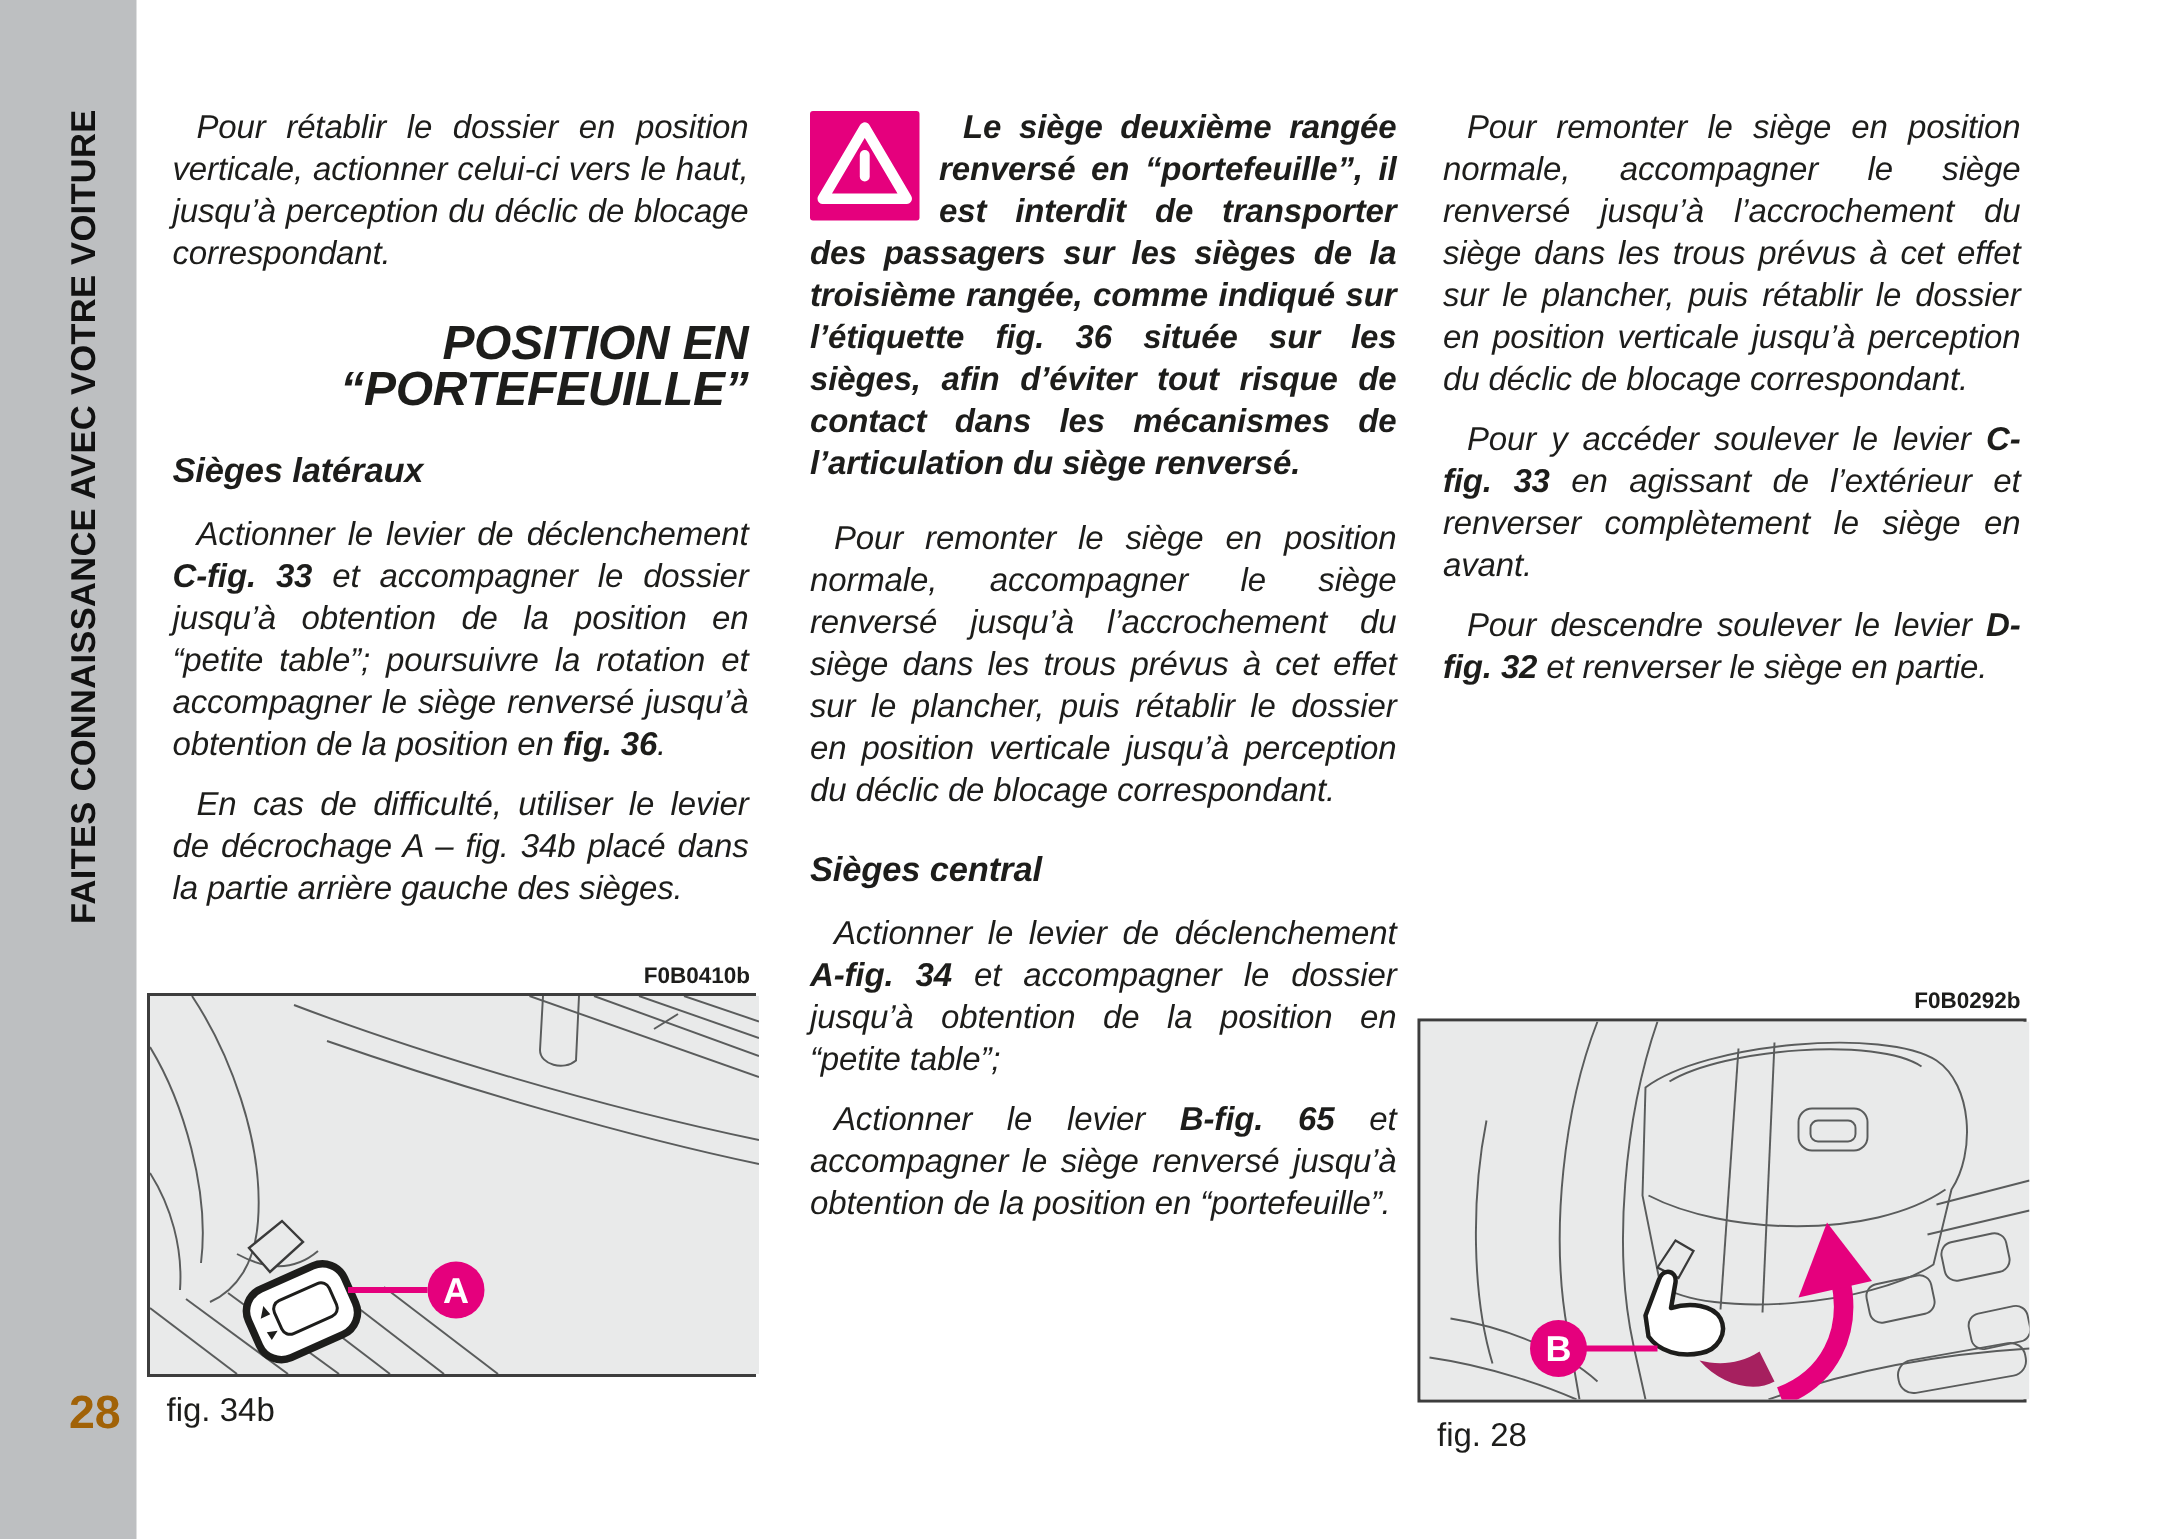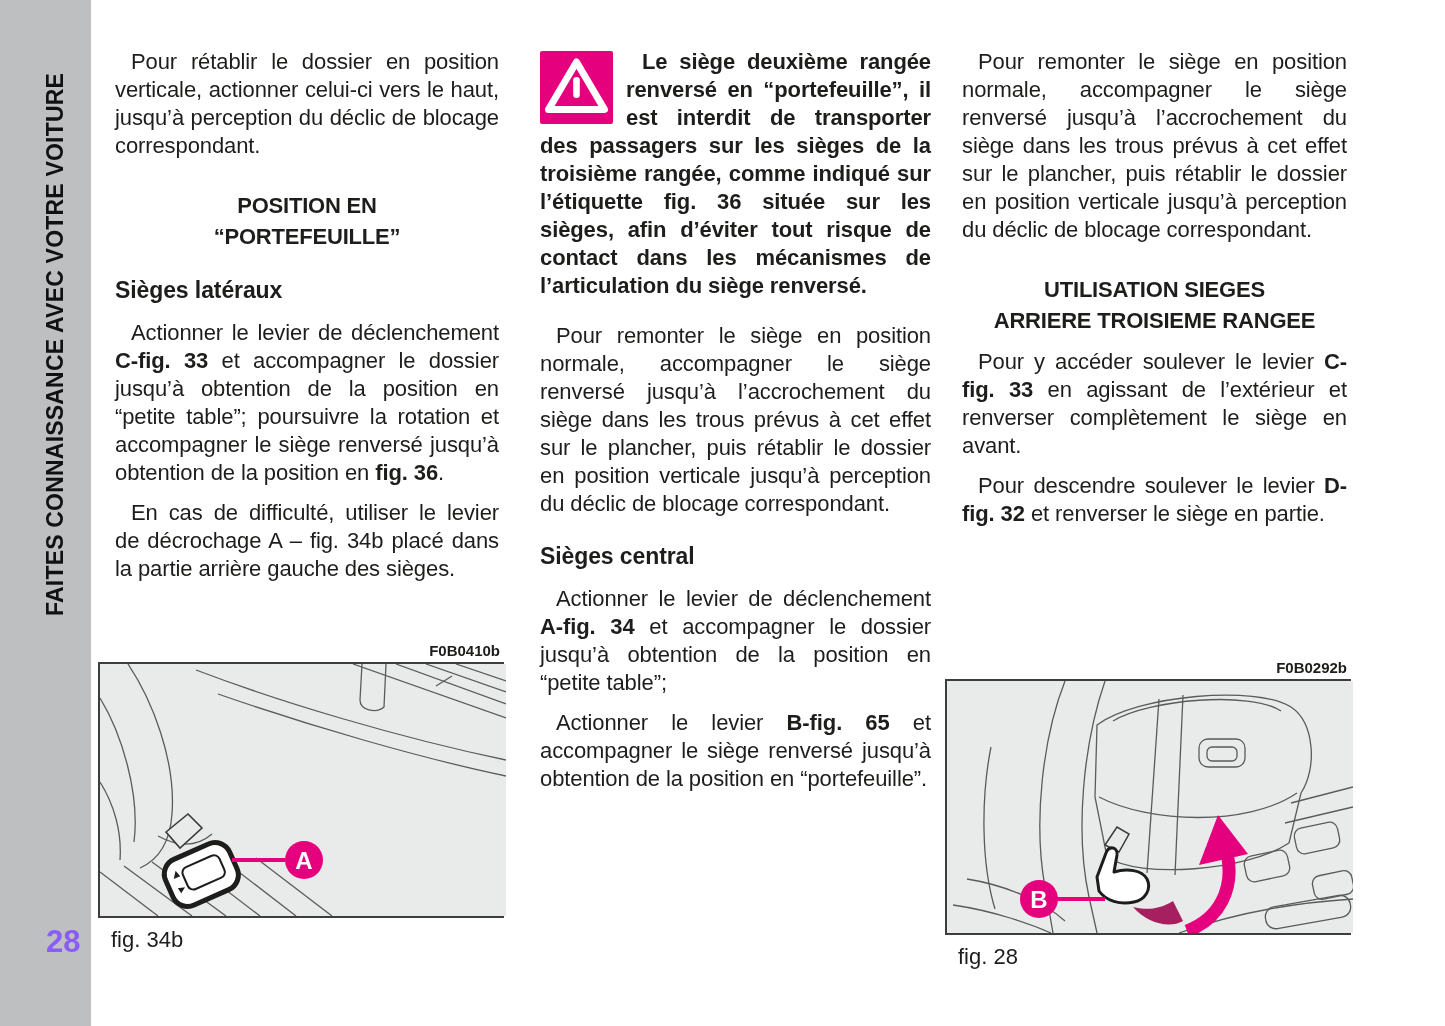--- a/index.html
+++ b/index.html
@@ -3,29 +3,29 @@
 <meta charset="utf-8">
 <style>
   html,body{margin:0;padding:0;background:#fff;}
   .page{position:relative;width:1445px;height:1026px;background:#fff;overflow:hidden;
         font-family:"Liberation Sans",sans-serif;color:#1d1d1b;}
   
   .sidebar{position:absolute;left:0;top:0;width:91px;height:1026px;background:#bdbfc1;}
   .sidebar-title{position:absolute;left:42px;top:616px;transform:rotate(-90deg);
         transform-origin:0 0;white-space:nowrap;font-weight:bold;font-size:23px;
         letter-spacing:.2px;color:#111;}
-  .page-number{position:absolute;left:46px;top:924px;font-weight:bold;font-size:31px;color:#8b5cf6;}
+  .page-number{position:absolute;left:46px;top:924px;font-weight:bold;font-size:31px;color:#a16207;}
   
-  .col{position:absolute;top:48px;font-size:22px;line-height:28px;text-align:justify;
-       letter-spacing:-0.1px;}
+  .col{position:absolute;top:71px;font-size:22px;line-height:28px;text-align:justify;
+       letter-spacing:-0.1px;font-style:italic;}
   #col1{left:115px;width:384px;}
   #col2{left:540px;width:391px;}
   #col3{left:962px;width:385px;}
   .col p{margin:0 0 12px;text-indent:16px;}
-  .col h2{font-size:22px;line-height:31px;margin:30px 0 12px;letter-spacing:-0.2px;text-align:center;}
+  .col h2{font-size:32px;line-height:31px;margin:30px 0 12px;letter-spacing:-0.2px;text-align:right;}
   .col h2 span{white-space:nowrap;}
   .col h3{font-size:23px;margin:24px 0 15px;text-align:left;}
   .warn{font-weight:bold;margin-bottom:22px !important;}
   .warn-icon{float:left;width:73px;height:73px;margin:3px 13px 5px 0;background:#e5007d;
        border-radius:2px;}
   .warn-icon svg{display:block;width:73px;height:73px;}
   b{font-weight:bold;}
   
   .figure{position:absolute;width:406px;margin:0;}
   #fig34b{left:98px;top:642px;}
@@ -68,24 +68,20 @@
       </span><b>Le siège deuxième rangée renversé en “portefeuille”, il est interdit de transporter des passagers sur les sièges de la troisième rangée, comme indiqué sur l’étiquette fig. 36 située sur les sièges, afin d’éviter tout risque de contact dans les mécanismes de l’articulation du siège renversé.</b>
     </p>
     <p>Pour remonter le siège en position normale, accompagner le siège renversé jusqu’à l’accrochement du siège dans les trous prévus à cet effet sur le plancher, puis rétablir le dossier en position verticale jusqu’à perception du déclic de blocage correspondant.</p>
     <h3>Sièges central</h3>
     <p><span>Actionner le levier de déclenchement </span><b>A-fig. 34</b><span> et accompagner le dossier jusqu’à obtention de la position en “petite table”;</span></p>
     <p><span>Actionner le levier </span><b>B-fig. 65</b><span> et accompagner le siège renversé jusqu’à obtention de la position en “portefeuille”.</span></p>
   </div>
 
   <div class="col" id="col3">
     <p>Pour remonter le siège en position normale, accompagner le siège renversé jusqu’à l’accrochement du siège dans les trous prévus à cet effet sur le plancher, puis rétablir le dossier en position verticale jusqu’à perception du déclic de blocage correspondant.</p>
-    <h2>
-      <span>UTILISATION SIEGES</span><br>
-      <span>ARRIERE TROISIEME RANGEE</span>
-    </h2>
     <p><span>Pour y accéder soulever le levier </span><b>C-fig. 33</b><span> en agissant de l’extérieur et renverser complètement le siège en avant.</span></p>
     <p><span>Pour descendre soulever le levier </span><b>D-fig. 32</b><span> et renverser le siège en partie.</span></p>
   </div>
 
   <figure class="figure" id="fig34b">
     <div class="fig-code">F0B0410b</div>
     <div class="fig-box">
       <svg viewBox="0 0 406 252" width="406" height="252">
         <rect x="0" y="0" width="406" height="252" fill="#e9eaea"></rect>
         <g class="art">

